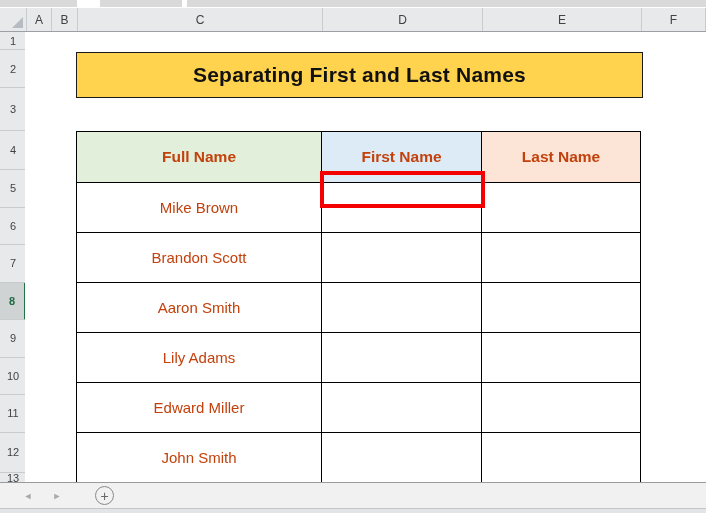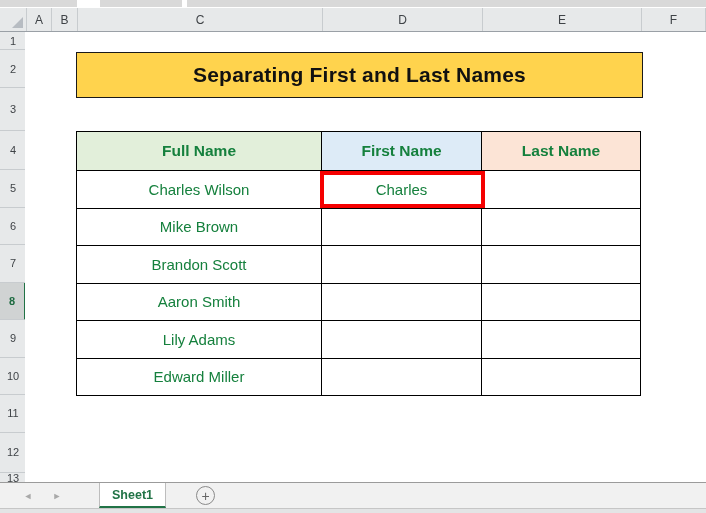--- a/index.html
+++ b/index.html
@@ -31,21 +31,21 @@
   .grid { position:absolute; left:25px; top:32px; width:679px; height:450px; background:#fff; }
 
   
   .banner { position:absolute; left:51px; top:20px; width:567px; height:46px;
     border:1.6px solid #1a1a1a; display:flex; align-items:center; justify-content:center;
     font-size:21px; font-weight:bold; color:#111; letter-spacing:.2px; }
 
   
   table.names { position:absolute; left:51px; top:99px; border-collapse:collapse; table-layout:fixed; }
   table.names th, table.names td { border:1.5px solid #000; text-align:center; vertical-align:middle;
-    padding:4px; color:#15803d; overflow:hidden; }
+    padding:16px; color:#c2410c; overflow:hidden; }
   table.names th { height:39px; font-size:15.5px; font-weight:bold; }
   table.names td { height:37.5px; font-size:15px; font-weight:normal; }
 
   
   .red-box { position:absolute; left:295px; top:139px; width:165px; height:37px;
     border:4px solid #f50000; pointer-events:none; }
 
   
   .tab-bar { position:absolute; left:0; bottom:5px; width:706px; height:26px;
     background:#f1f1f1; border-top:1px solid #9b9b9b; display:flex; align-items:stretch; }
@@ -113,25 +113,20 @@
         </colgroup>
       <thead>
           <tr>
             <th style="background: rgb(226, 239, 218);">Full Name</th>
             <th style="background: rgb(221, 235, 247);">First Name</th>
             <th style="background: rgb(252, 228, 214);">Last Name</th>
           </tr>
         </thead>
       <tbody>
           <tr>
-            <td>Charles Wilson</td>
-            <td>Charles</td>
-            <td></td>
-          </tr>
-          <tr>
             <td>Mike Brown</td>
             <td></td>
             <td></td>
           </tr>
           <tr>
             <td>Brandon Scott</td>
             <td></td>
             <td></td>
           </tr>
           <tr>
@@ -142,26 +137,30 @@
           <tr>
             <td>Lily Adams</td>
             <td></td>
             <td></td>
           </tr>
           <tr>
             <td>Edward Miller</td>
             <td></td>
             <td></td>
           </tr>
+          <tr>
+            <td>John Smith</td>
+            <td></td>
+            <td></td>
+          </tr>
         </tbody>
     </table>
     <div class="red-box" style="border-color: rgb(245, 0, 0);"></div>
   </div>
 
   <div class="tab-bar">
     <div class="nav-arrow nav-left">◄</div>
     <div class="nav-arrow nav-right">►</div>
-    <div class="sheet-tab">Sheet1</div>
     <div class="add-sheet">+</div>
   </div>
 
   <div class="bottom-strip"></div>
 </div>
 
 </body></html>

